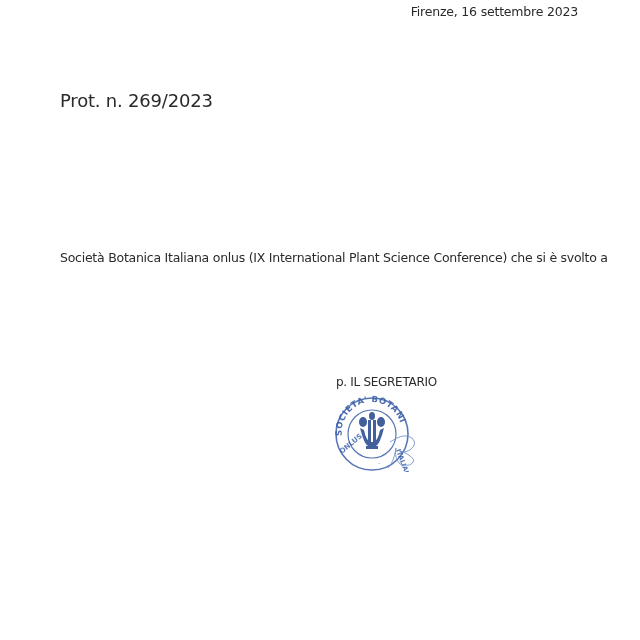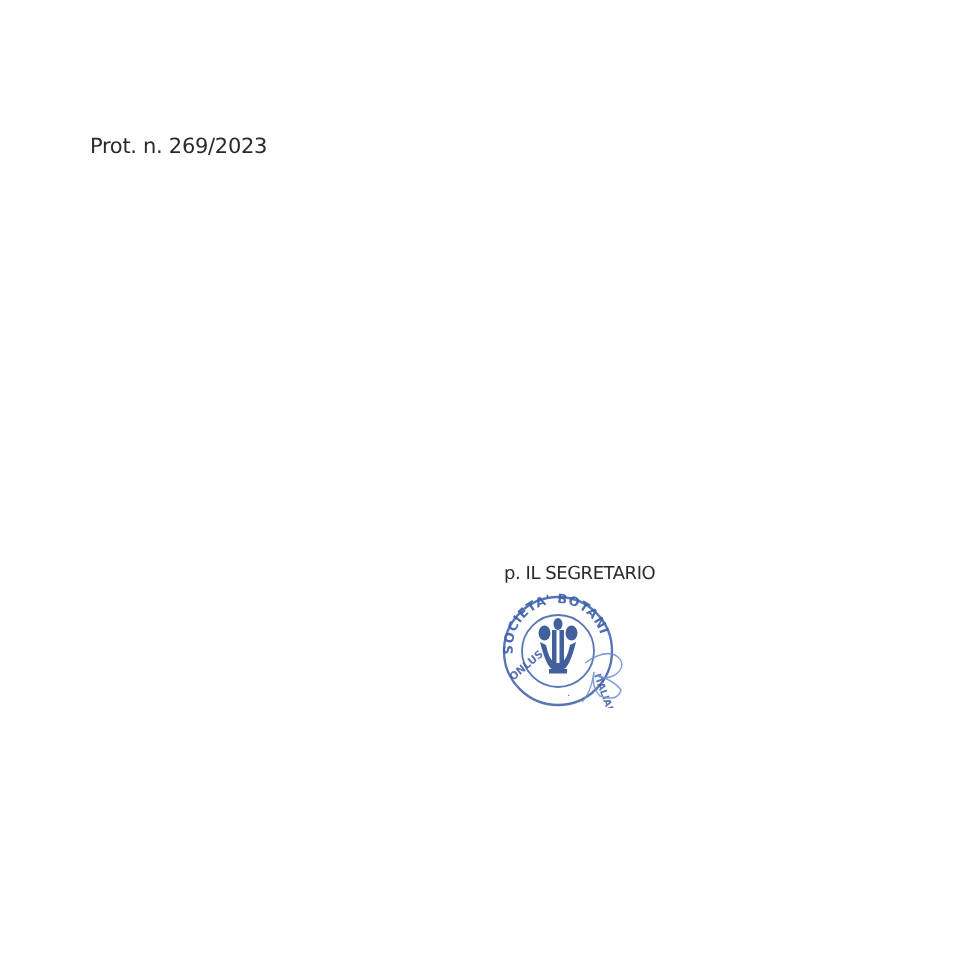--- a/index.html
+++ b/index.html
@@ -25,21 +25,21 @@
       right: 62px;
       top: 4px;
       font-size: 12.5px;
       letter-spacing: -0.2px;
       white-space: nowrap;
     }
     .protocol {
       position: absolute;
       left: 60px;
       top: 90px;
-      font-size: 14px;
+      font-size: 18px;
       letter-spacing: -0.2px;
       white-space: nowrap;
     }
     .body-text {
       position: absolute;
       left: 60px;
       width: 518px;
       font-size: 12.5px;
       letter-spacing: -0.25px;
       white-space: nowrap;
@@ -62,23 +62,25 @@
       top: 392px;
       width: 110px;
       height: 80px;
     }
   </style>
 </head>
 <body>
 
 <div class="page">
 
+  <div class="date-line">Firenze, 16 settembre 2023</div>
 
   <div class="protocol">Prot. n. 269/2023</div>
 
+  <div class="body-text line2">Società Botanica Italiana onlus (IX International Plant Science Conference) che si è svolto a</div>
 
   <div class="signature-label">p. IL SEGRETARIO</div>
 
   <div class="stamp">
     <svg width="110" height="80" viewBox="0 0 110 80">
       <defs>
         <path id="arcTop" d="M 12 44 A 30 30 0 0 1 70 30"></path>
         <path id="arcBottom" d="M 16 56 A 30 30 0 0 0 66 56"></path>
       </defs>
 

